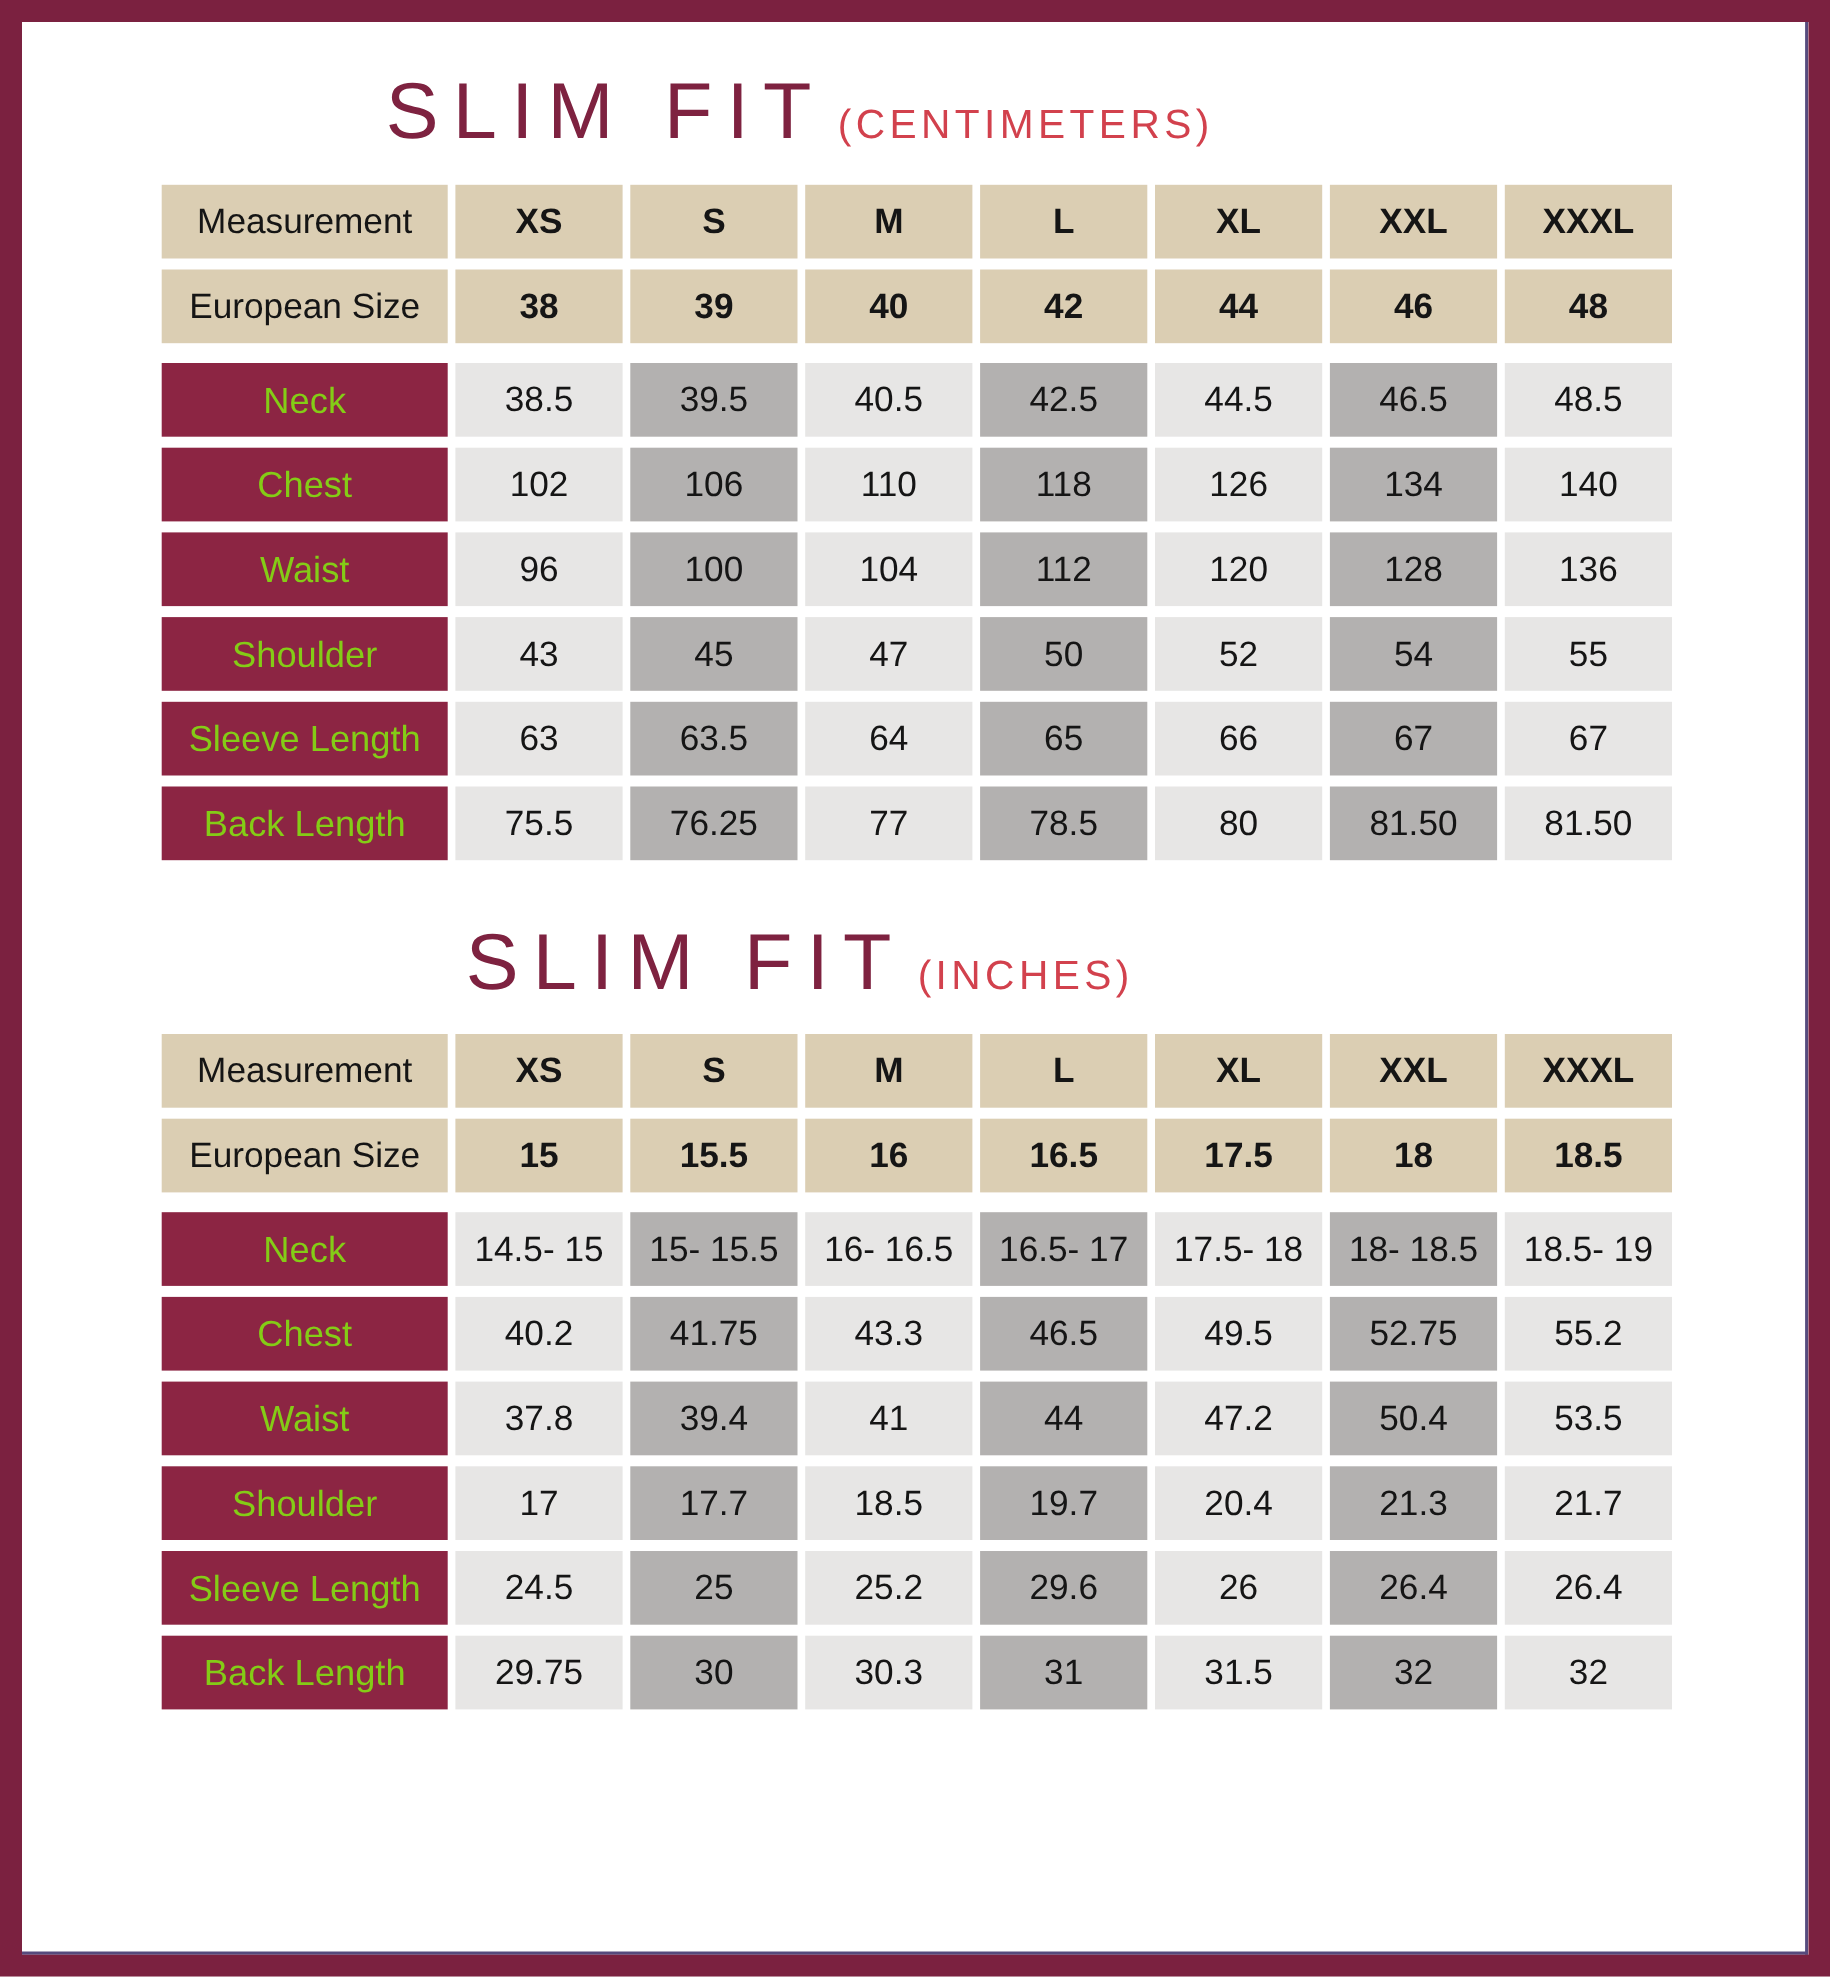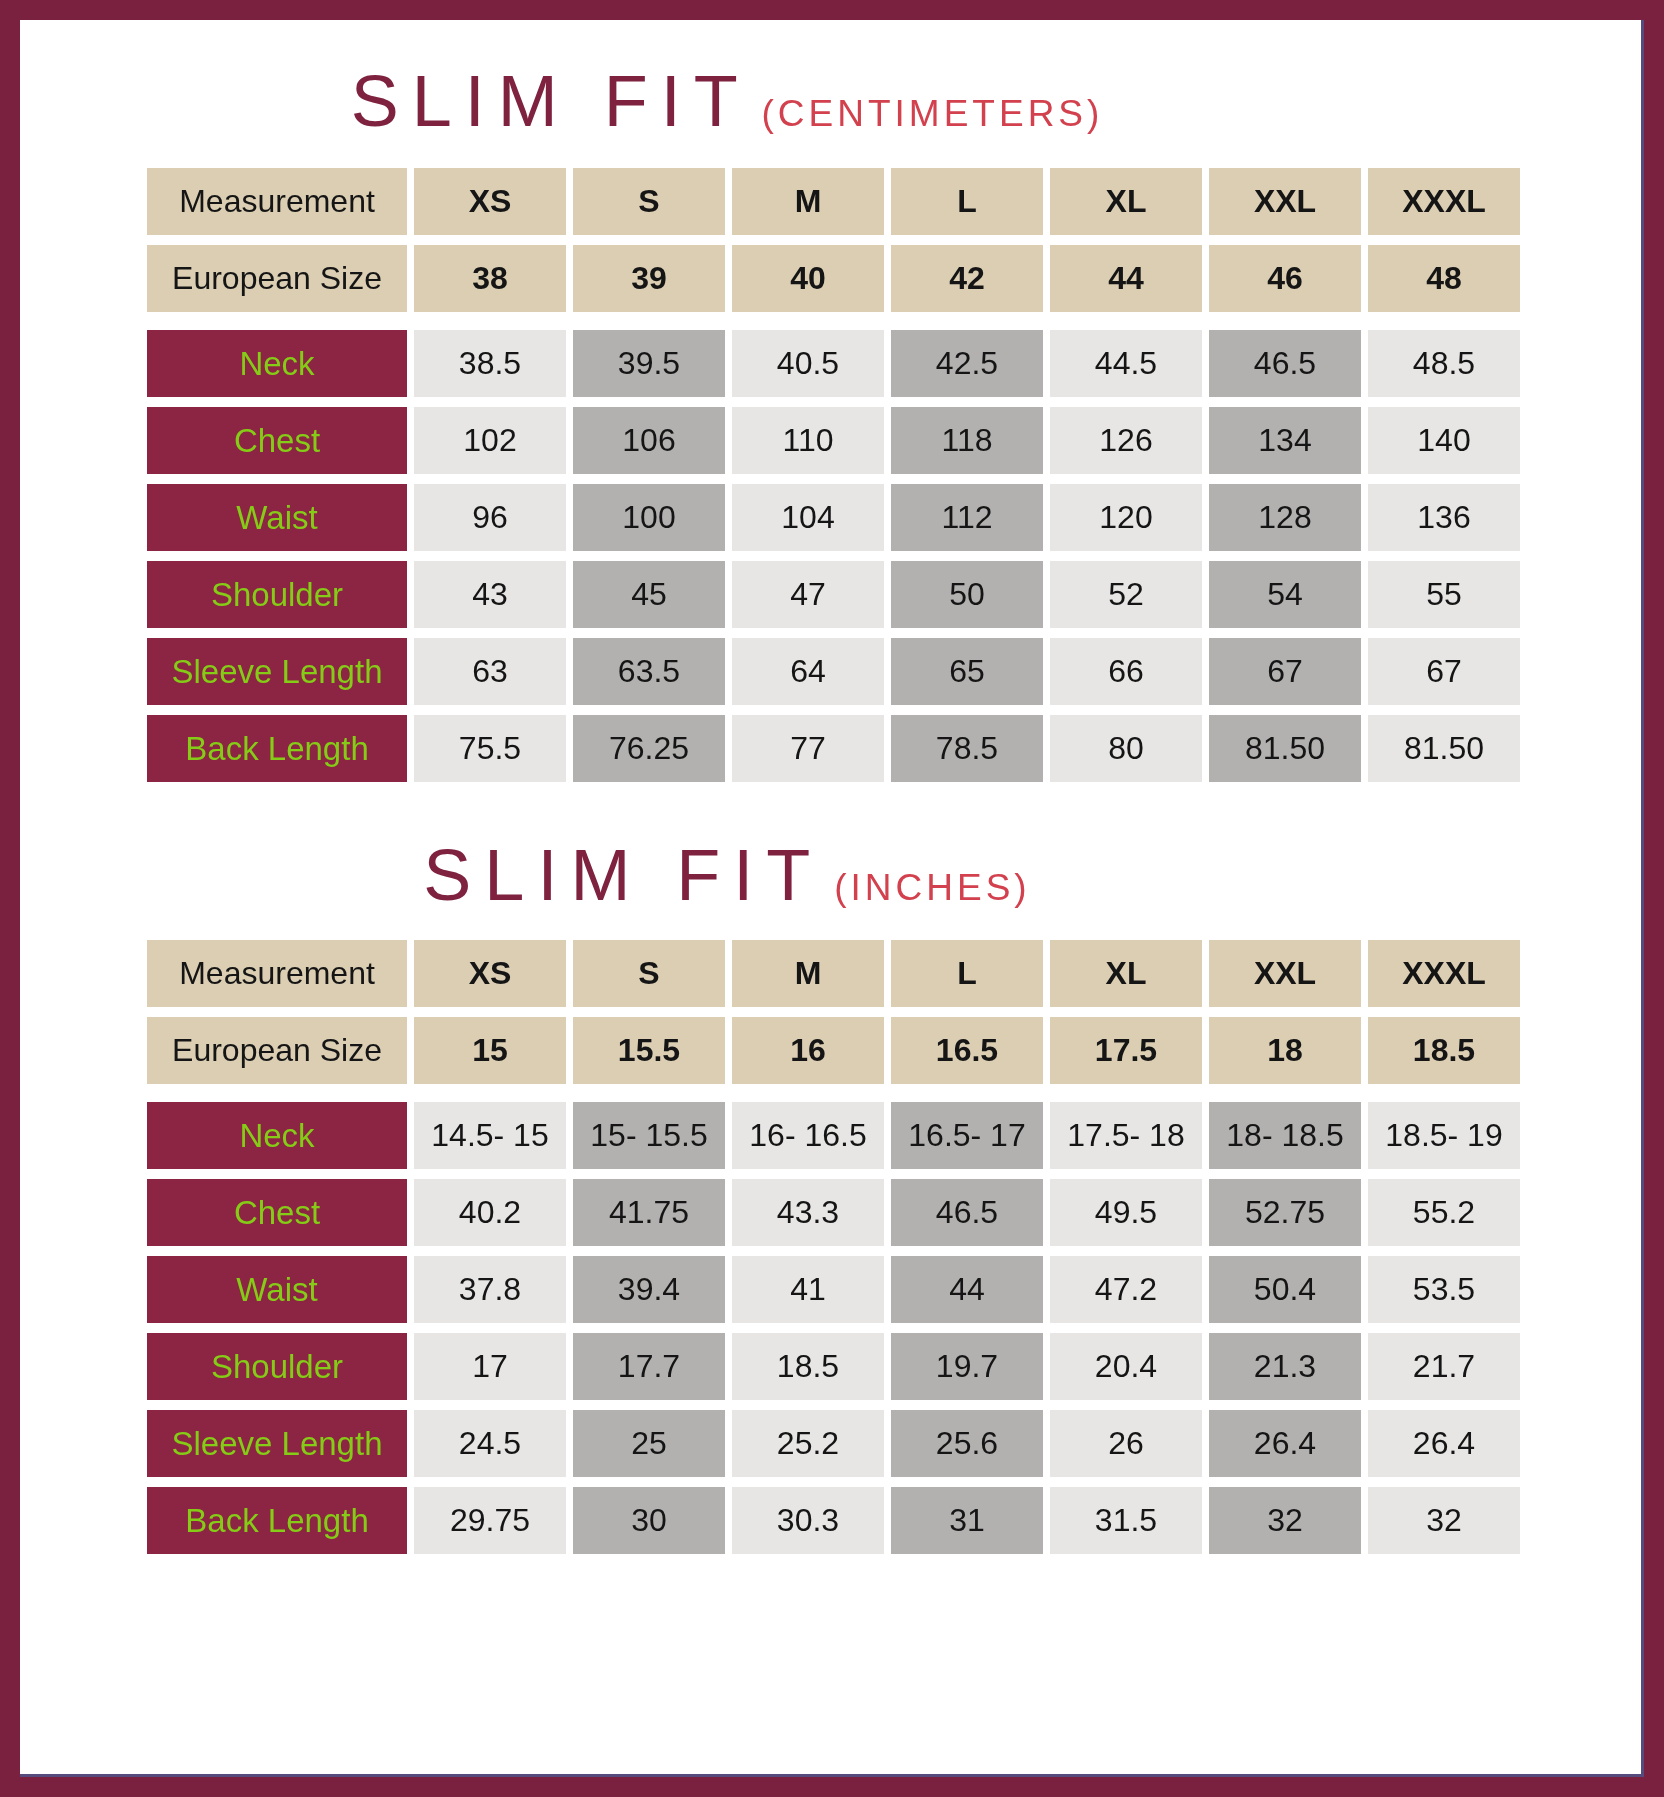--- a/index.html
+++ b/index.html
@@ -236,21 +236,21 @@
             <div class="cell data dark">19.7</div>
             <div class="cell data light">20.4</div>
             <div class="cell data dark">21.3</div>
             <div class="cell data light">21.7</div>
           </div>
           <div class="t-row">
             <div class="cell rowlabel">Sleeve Length</div>
             <div class="cell data light">24.5</div>
             <div class="cell data dark">25</div>
             <div class="cell data light">25.2</div>
-            <div class="cell data dark">25.6</div>
+            <div class="cell data dark">29.6</div>
             <div class="cell data light">26</div>
             <div class="cell data dark">26.4</div>
             <div class="cell data light">26.4</div>
           </div>
           <div class="t-row">
             <div class="cell rowlabel">Back Length</div>
             <div class="cell data light">29.75</div>
             <div class="cell data dark">30</div>
             <div class="cell data light">30.3</div>
             <div class="cell data dark">31</div>

